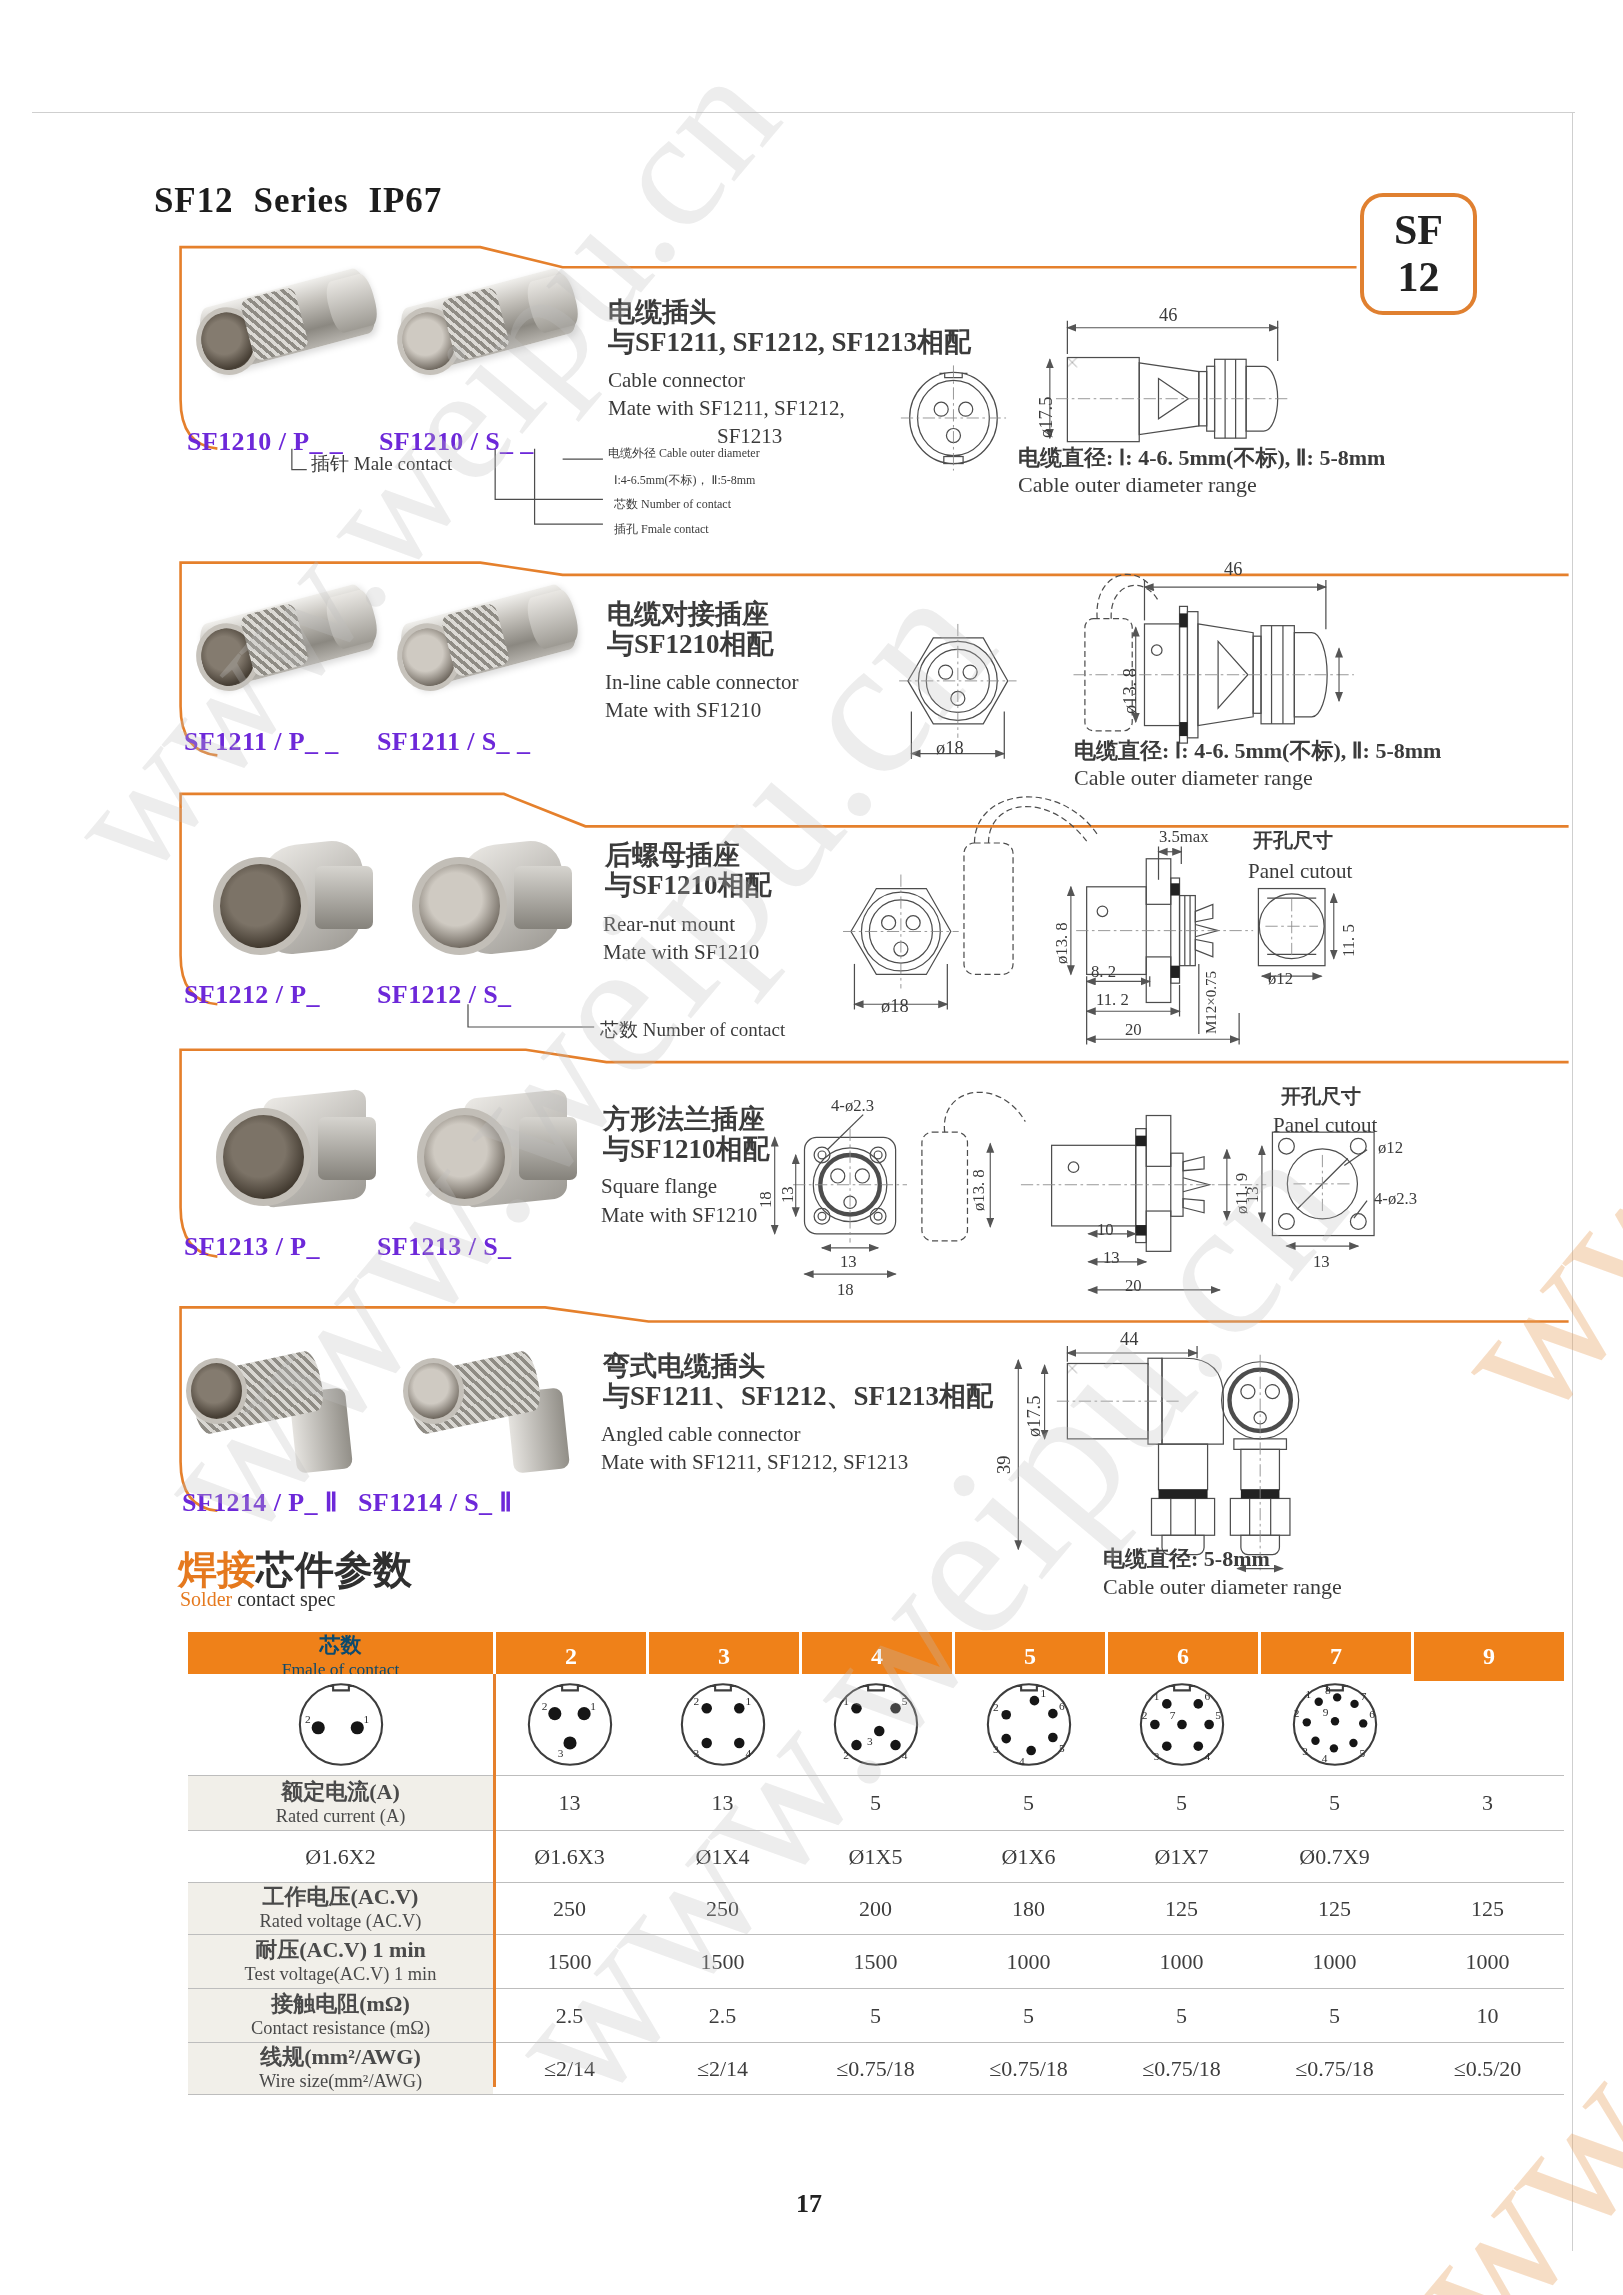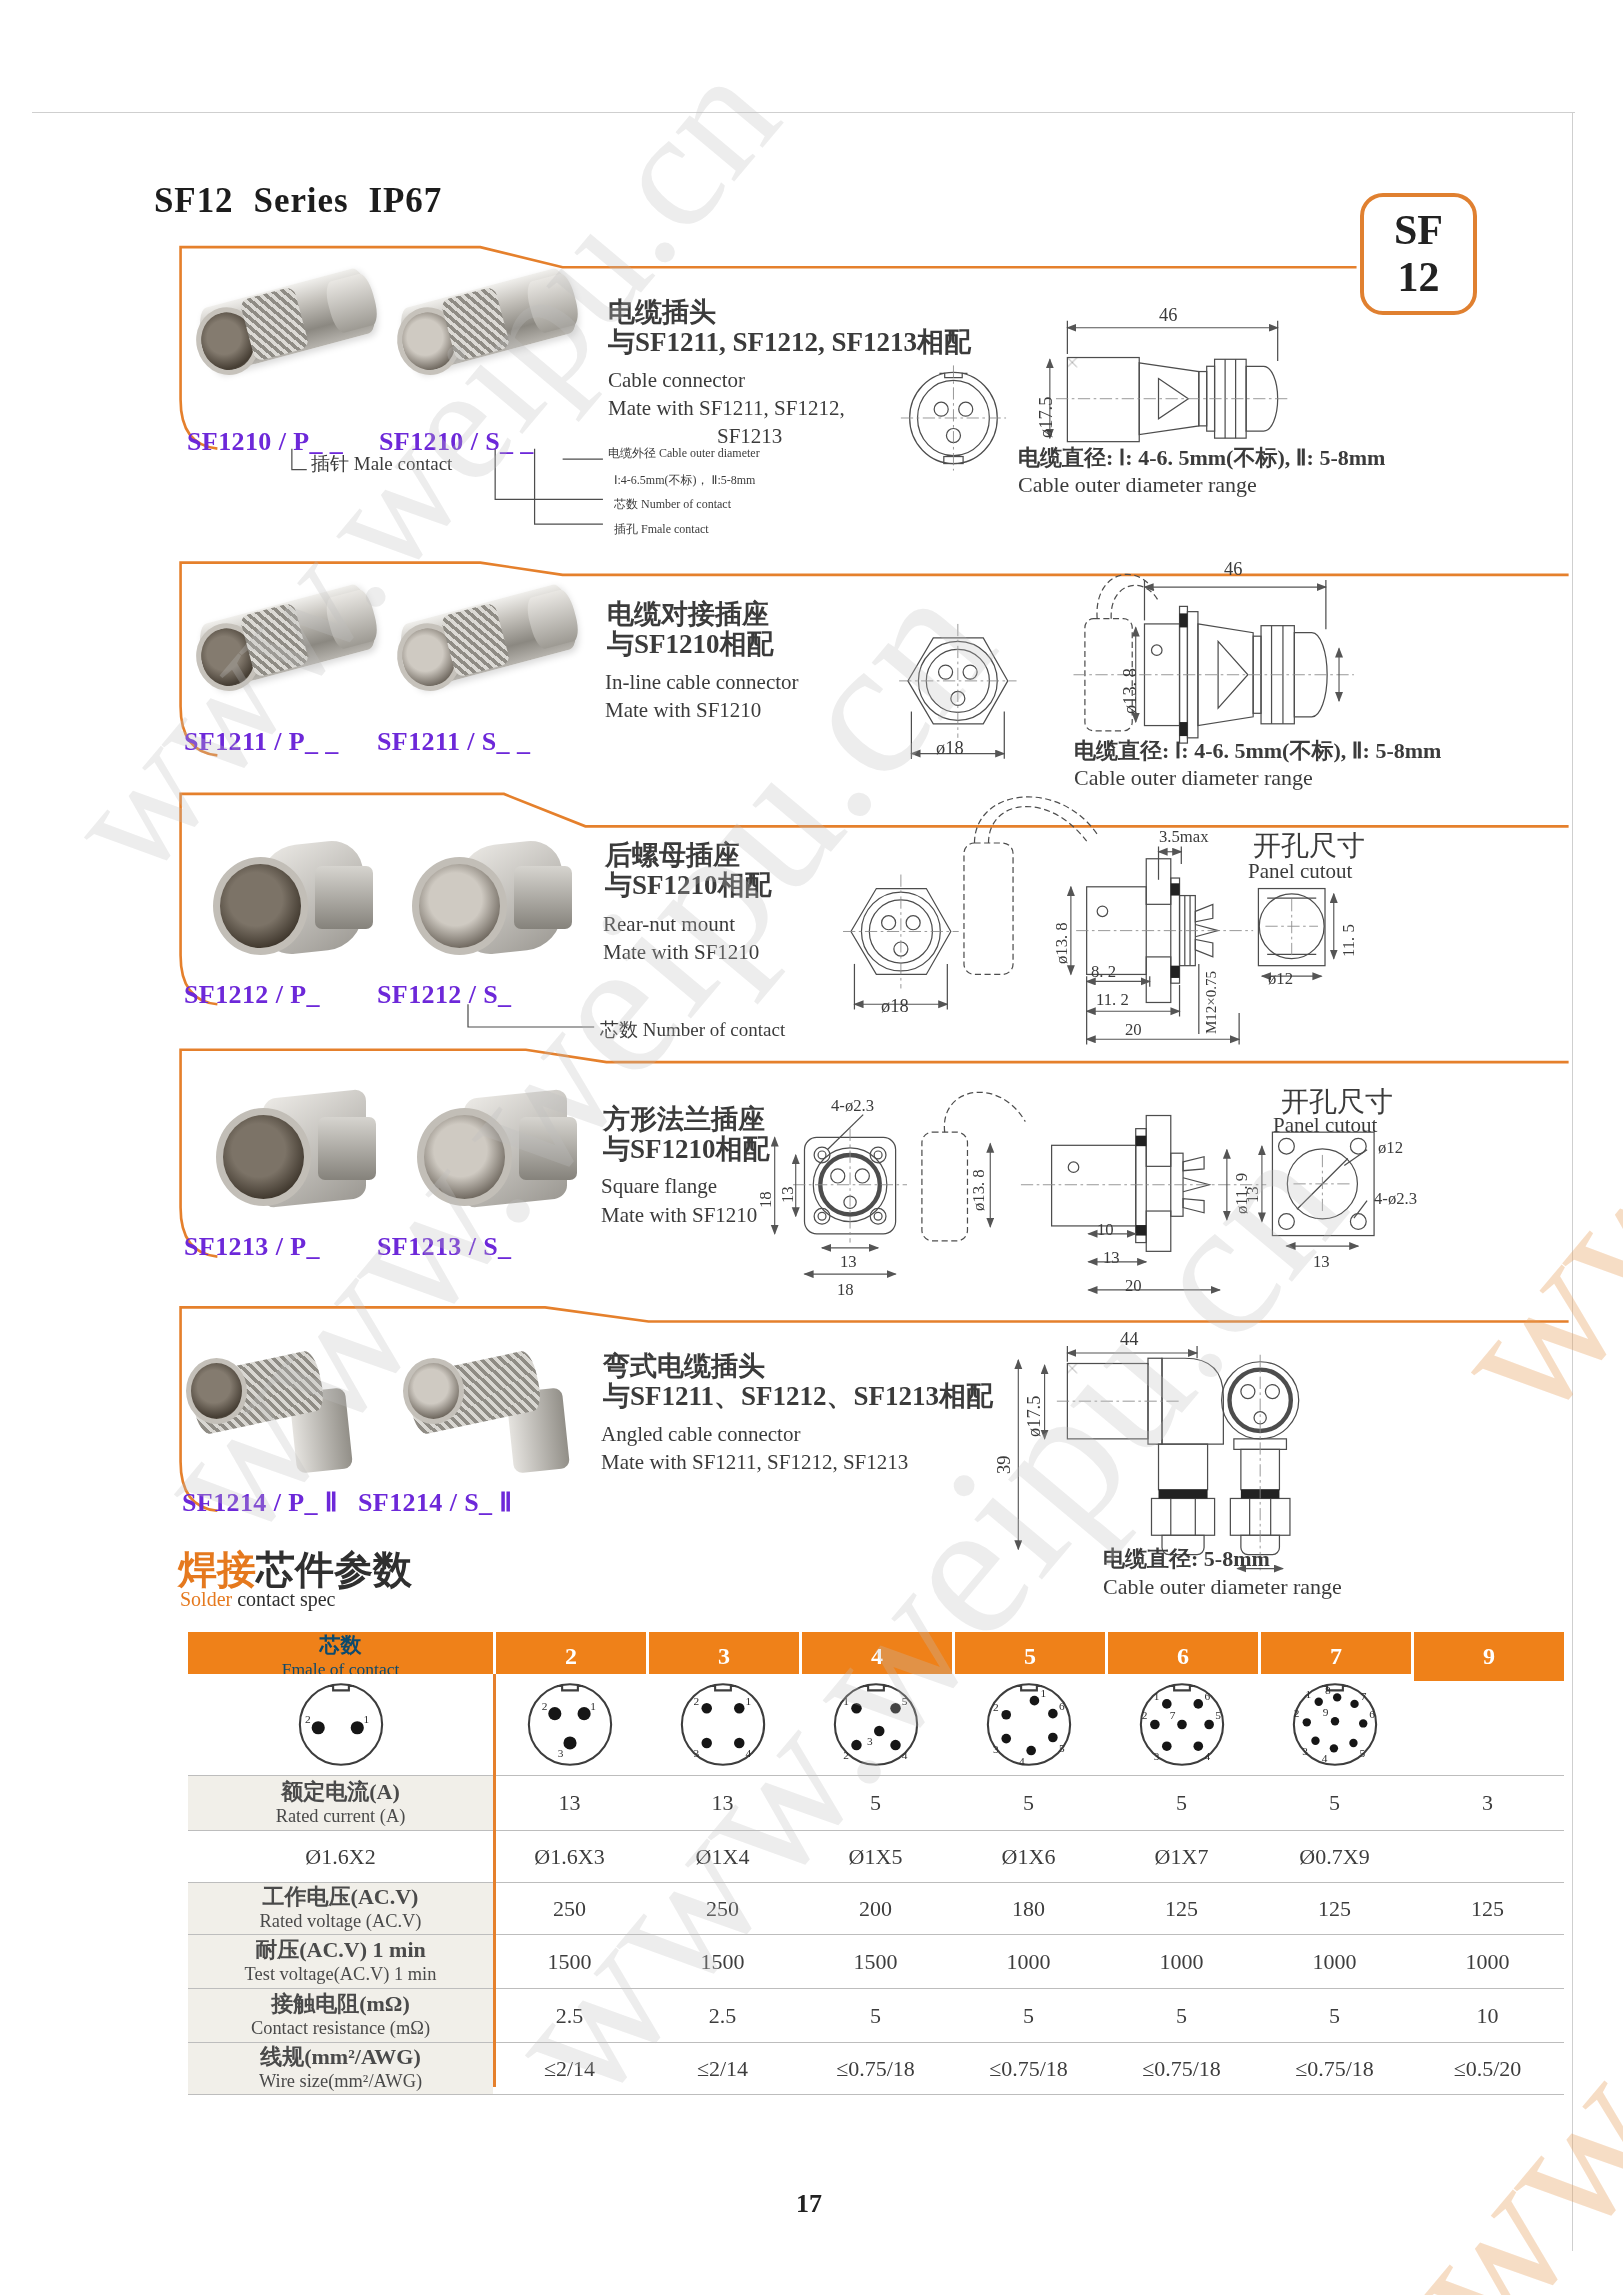--- a/index.html
+++ b/index.html
@@ -17,21 +17,21 @@
          align-items:center;justify-content:center;font-size:42px;font-weight:bold;line-height:47px;color:#222}
   .model{font-size:26px;font-weight:bold;color:#6d28d9;letter-spacing:0.4px}
   .cnl{font-size:27px;font-weight:bold}
   .enl{font-size:21px}
   .note{font-size:12px}
   .callout{font-size:19px}
   .dimt{font-size:18.4px}
   .dimt2{font-size:16.7px}
   .capcn{font-size:22px;font-weight:bold}
   .capen{font-size:22px}
-  .cutt{font-size:28px;font-weight:normal}
+  .cutt{font-size:20px;font-weight:bold}
   .cute{font-size:21px}
   .rot{transform:rotate(-90deg);transform-origin:left top}
   .art{position:absolute;left:0;top:0;z-index:2}
   .br{stroke:#E5802C;stroke-width:3;fill:none}
   .ln{stroke:#4d4d4d;stroke-width:1.4;fill:none}
   .dash{stroke-dasharray:7 4}
   .cl{stroke:#8a8a8a;stroke-width:1;fill:none;stroke-dasharray:14 4 3 4}
   .dm{stroke:#555;stroke-width:1.3;fill:none;marker-start:url(#ar);marker-end:url(#ar)}
   .photo{position:absolute;z-index:2}
   .cyl{position:relative;width:175px;height:67px;border-radius:12.3px/33px;transform:rotate(-15deg);

